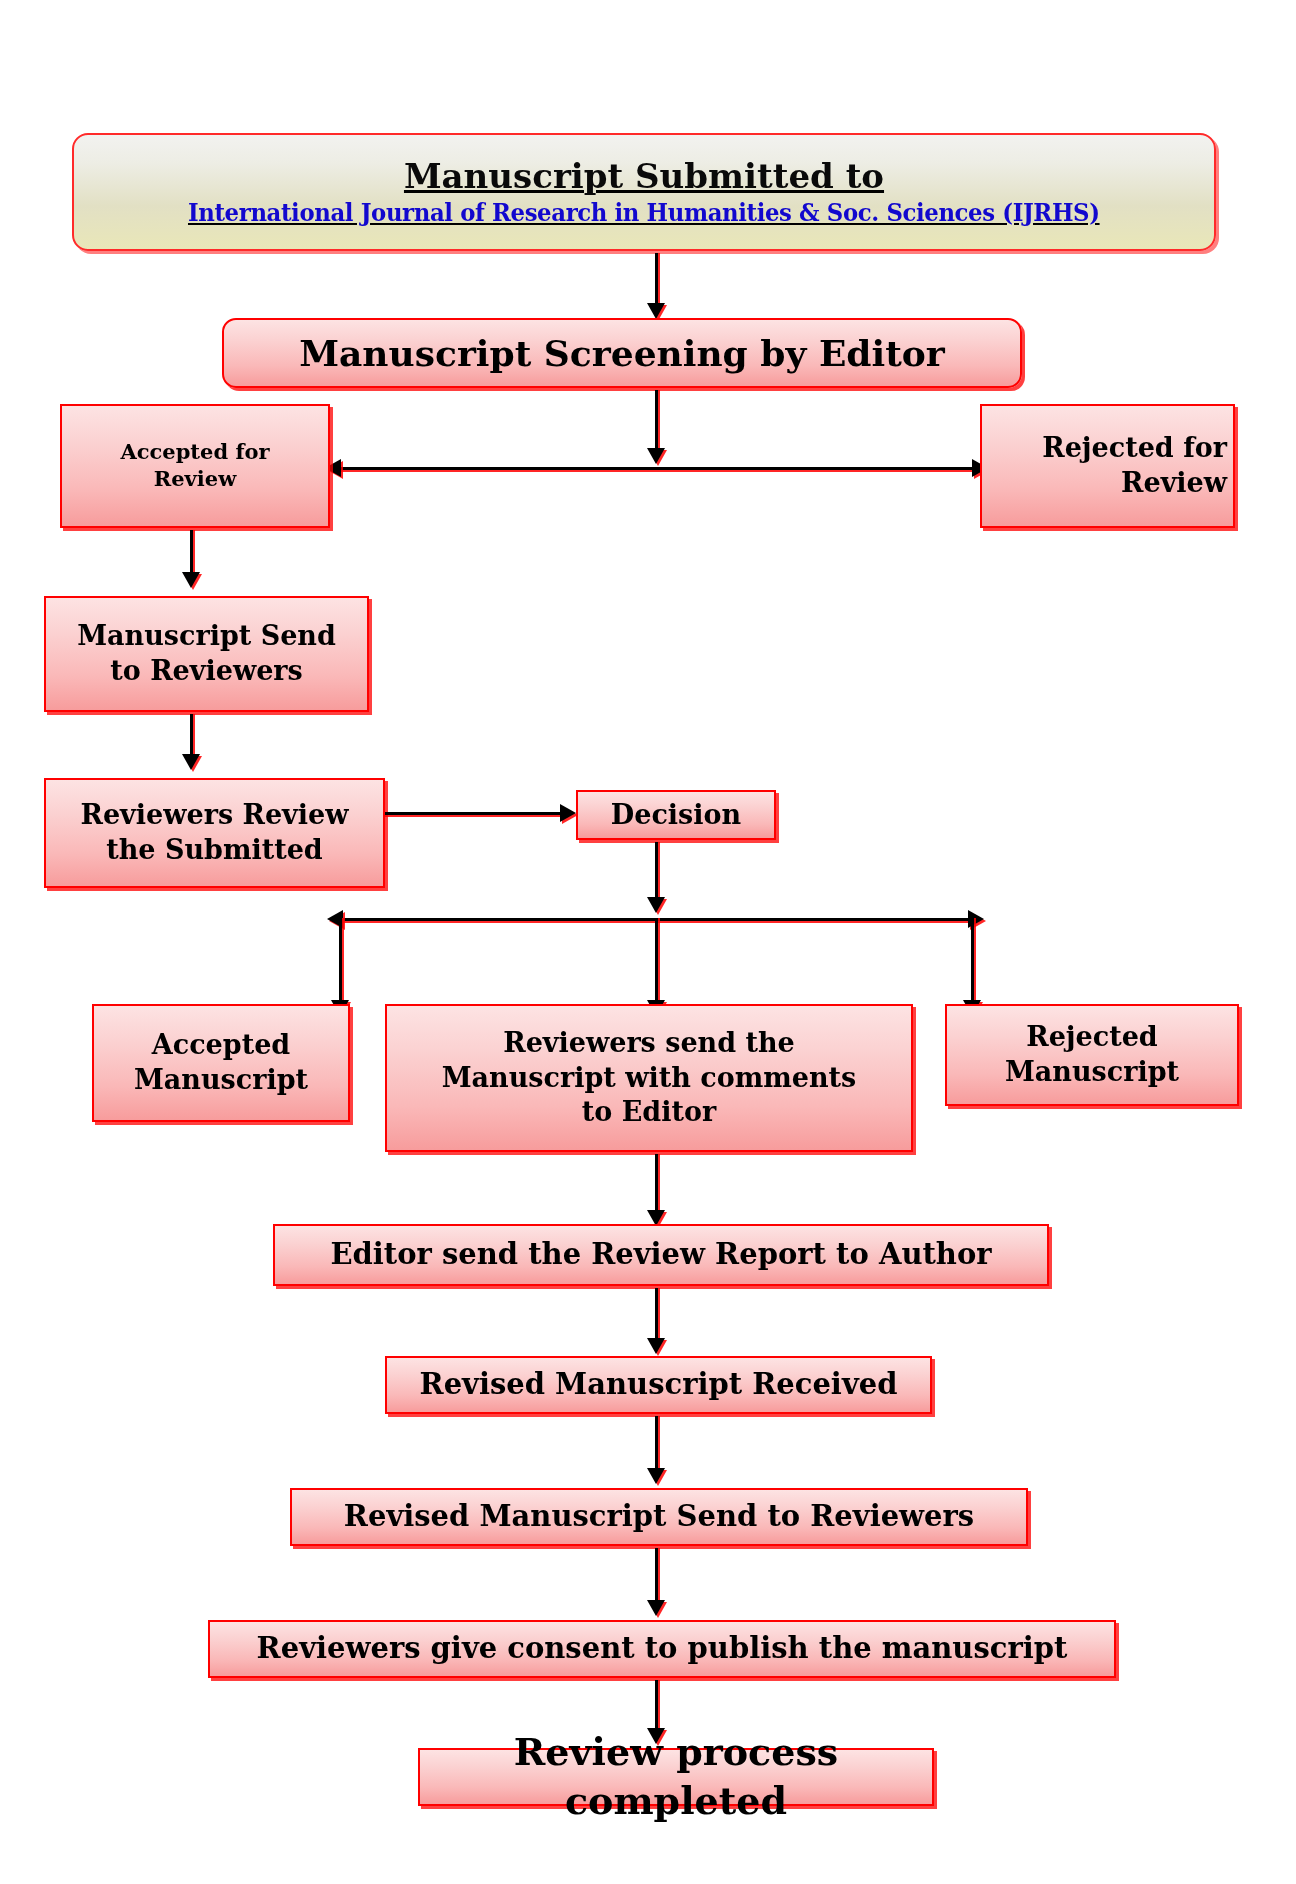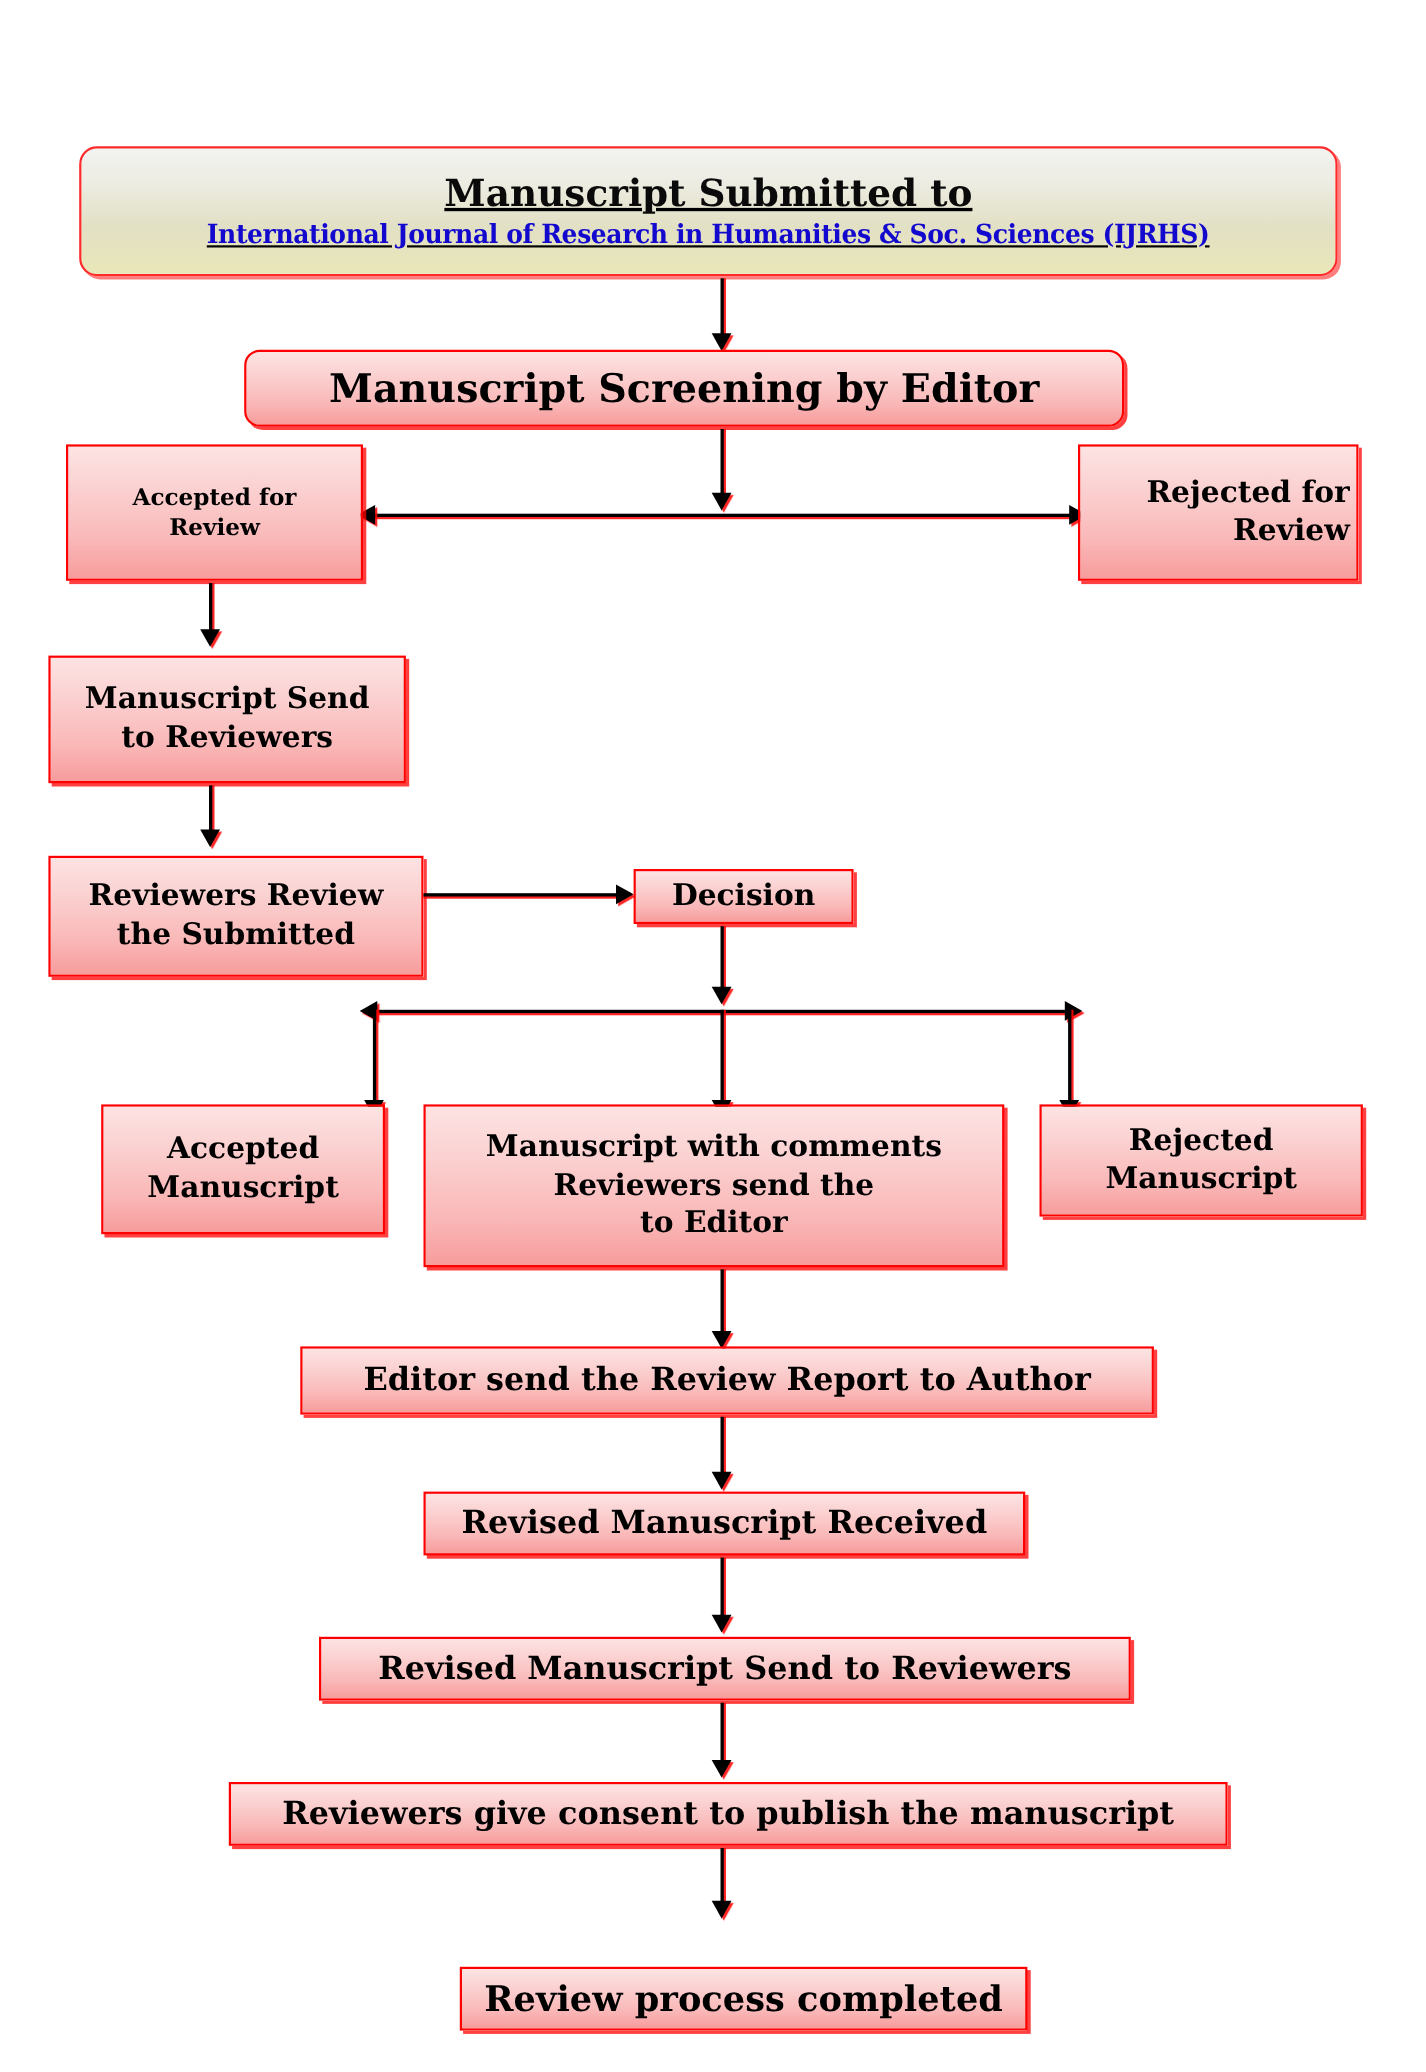--- a/index.html
+++ b/index.html
@@ -175,22 +175,22 @@
 
   <div class="vline" style="left:971px; top:918px; height:86px;"></div>
   <div class="arrow-down" style="left:963px; top:1000px;"></div>
 
   <div class="box" style="left:92px; top:1004px; width:258px; height:118px; font-size:27px; flex-direction:column;">
     <span>Accepted</span>
     <span>Manuscript</span>
   </div>
 
   <div class="box" style="left:385px; top:1004px; width:528px; height:148px; font-size:27px; flex-direction:column;">
+    <span>Reviewers send the</span>
     <span>Manuscript with comments</span>
-    <span>Reviewers send the</span>
     <span>to  Editor</span>
   </div>
 
   <div class="box" style="left:945px; top:1004px; width:294px; height:102px; font-size:27px; flex-direction:column;">
     <span>Rejected</span>
     <span>Manuscript</span>
   </div>
 
   <div class="vline" style="left:655px; top:1154px; height:60px;"></div>
   <div class="arrow-down" style="left:647px; top:1210px;"></div>
@@ -208,15 +208,15 @@
   <div class="box" style="left:290px; top:1488px; width:738px; height:58px; font-size:29px;">Revised  Manuscript Send to Reviewers</div>
 
   <div class="vline" style="left:655px; top:1548px; height:56px;"></div>
   <div class="arrow-down" style="left:647px; top:1600px;"></div>
 
   <div class="box" style="left:208px; top:1620px; width:908px; height:58px; font-size:29px;">Reviewers give consent to publish the manuscript</div>
 
   <div class="vline" style="left:655px; top:1680px; height:52px;"></div>
   <div class="arrow-down" style="left:647px; top:1728px;"></div>
 
-  <div class="box" style="left:418px; top:1748px; width:516px; height:58px; font-size:32px;margin-top:40px;">Review process completed</div>
+  <div class="box" style="left:418px; top:1748px; width:516px; height:58px; font-size:38px;">Review process completed</div>
 
 </div>
 
 </body></html>

